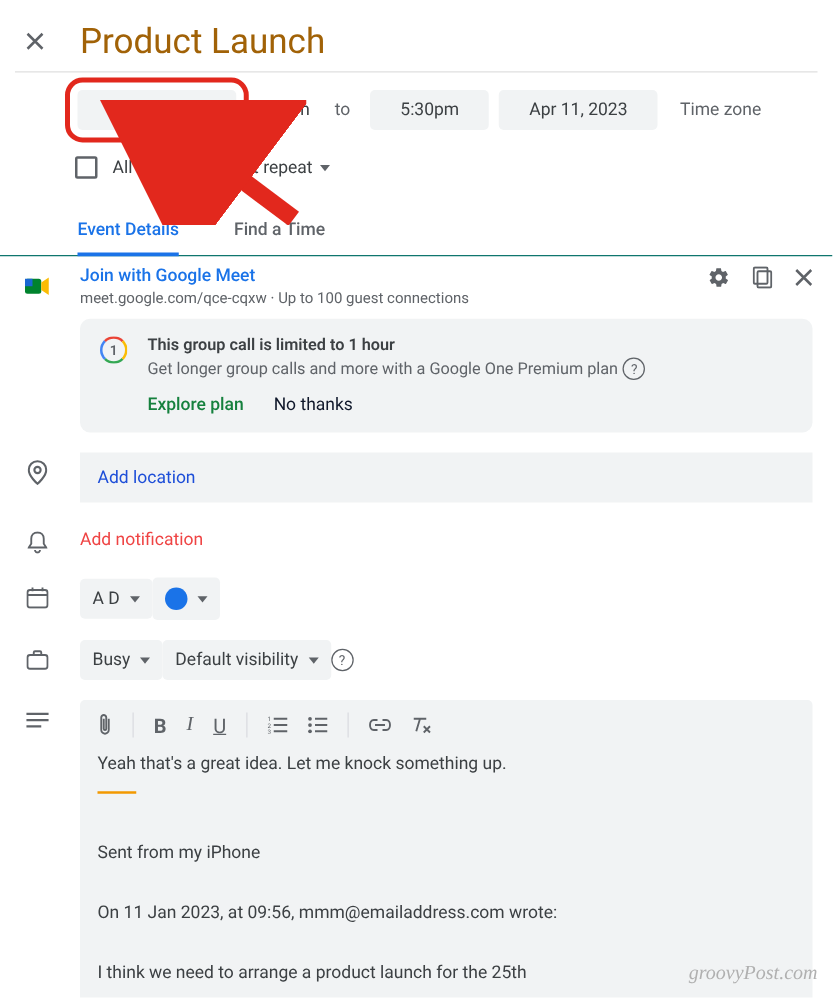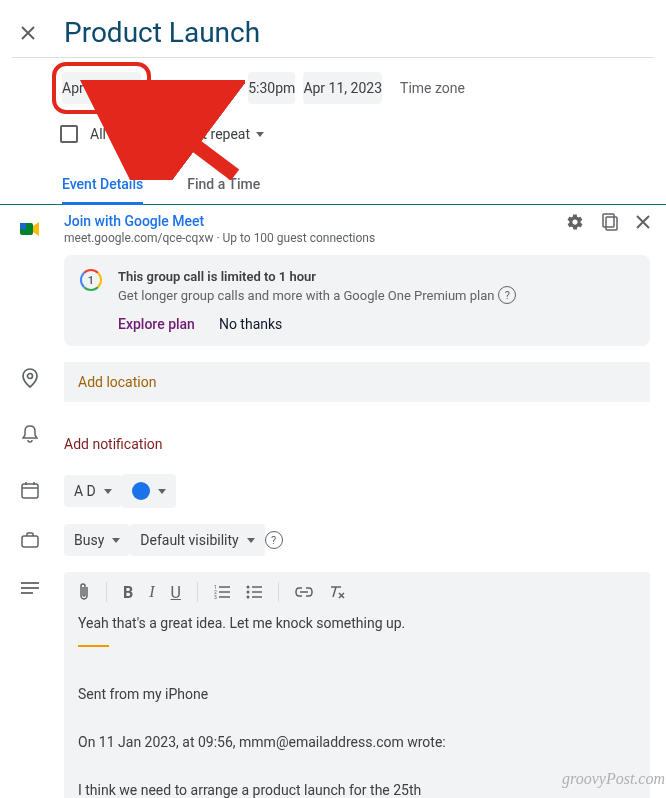--- a/index.html
+++ b/index.html
@@ -21,38 +21,38 @@
 .close-x {
   font-size: 20px;
   color: #5f6368;
   cursor: pointer;
   width: 24px;
   text-align: center;
 }
 .title {
   font-size: 28px;
   font-weight: 400;
-  color: #0c4a6e;
+  color: #a16207;
 }
 .divider {
   border: none;
   border-top: 1px solid #e0e0e0;
   margin: 0 12px;
 }
 .datetime-row {
   display: flex;
   align-items: center;
   padding: 14px 10px 8px 62px;
   gap: 8px;
   font-size: 14px;
   position: relative;
 }
 .date-box {
   background: #f1f3f4;
-  padding: 8px 0;
+  padding: 8px 24px;
   border-radius: 4px;
   color: #3c4043;
   position: relative;
   z-index: 1;
 }
 .date-box.highlighted {
   outline: 4px solid #e2281d;
   outline-offset: 6px;
 }
 .time-text { padding: 8px 4px; color: #3c4043; }
@@ -144,30 +144,30 @@
   align-items: center;
   justify-content: center;
   font-size: 11px;
   font-weight: 600;
   color: #5f6368;
   flex-shrink: 0;
 }
 .promo-title { font-size: 13px; font-weight: 600; color: #3c4043; }
 .promo-sub { font-size: 13px; color: #5f6368; margin-top: 2px; display: flex; align-items: center; gap: 4px; justify-content: flex-end; }
 .promo-actions { display: flex; gap: 24px; margin-top: 12px; font-size: 14px; }
-.explore { color: #701a75; font-weight: 500; }
+.explore { color: #15803d; font-weight: 500; }
 .nothanks { color: #0f172a; }
 .input-box {
   background: #f1f3f4;
   border-radius: 0;
   padding: 12px 14px;
-  color: #a16207;
-  font-size: 14px;
-}
-.notif-text { color: #7f1d1d; font-size: 14px; padding: 6px 0; margin-top: 12px; }
+  color: #1d4ed8;
+  font-size: 14px;
+}
+.notif-text { color: #ef4444; font-size: 14px; padding: 6px 0; }
 .inline-row { display: flex; align-items: center; }
 .pill {
   background: #f1f3f4;
   border-radius: 4px;
   padding: 8px 10px;
   display: flex;
   align-items: center;
   gap: 8px;
   font-size: 14px;
   color: #3c4043;
@@ -208,21 +208,21 @@
   color: #3c4043;
   line-height: 1.7;
 }
 .desc-text .yeah {
   border-bottom: 2px solid #f29900;
   padding-bottom: 14px;
 }
 .watermark {
   position: absolute;
   bottom: 10px;
-  right: 1px;
+  right: 12px;
   color: #b0b0b0;
   font-size: 16px;
   font-style: italic;
   font-family: Georgia, serif;
 }
 .arrow-overlay {
   position: absolute;
   top: 80px;
   left: 45px;
   pointer-events: none;

